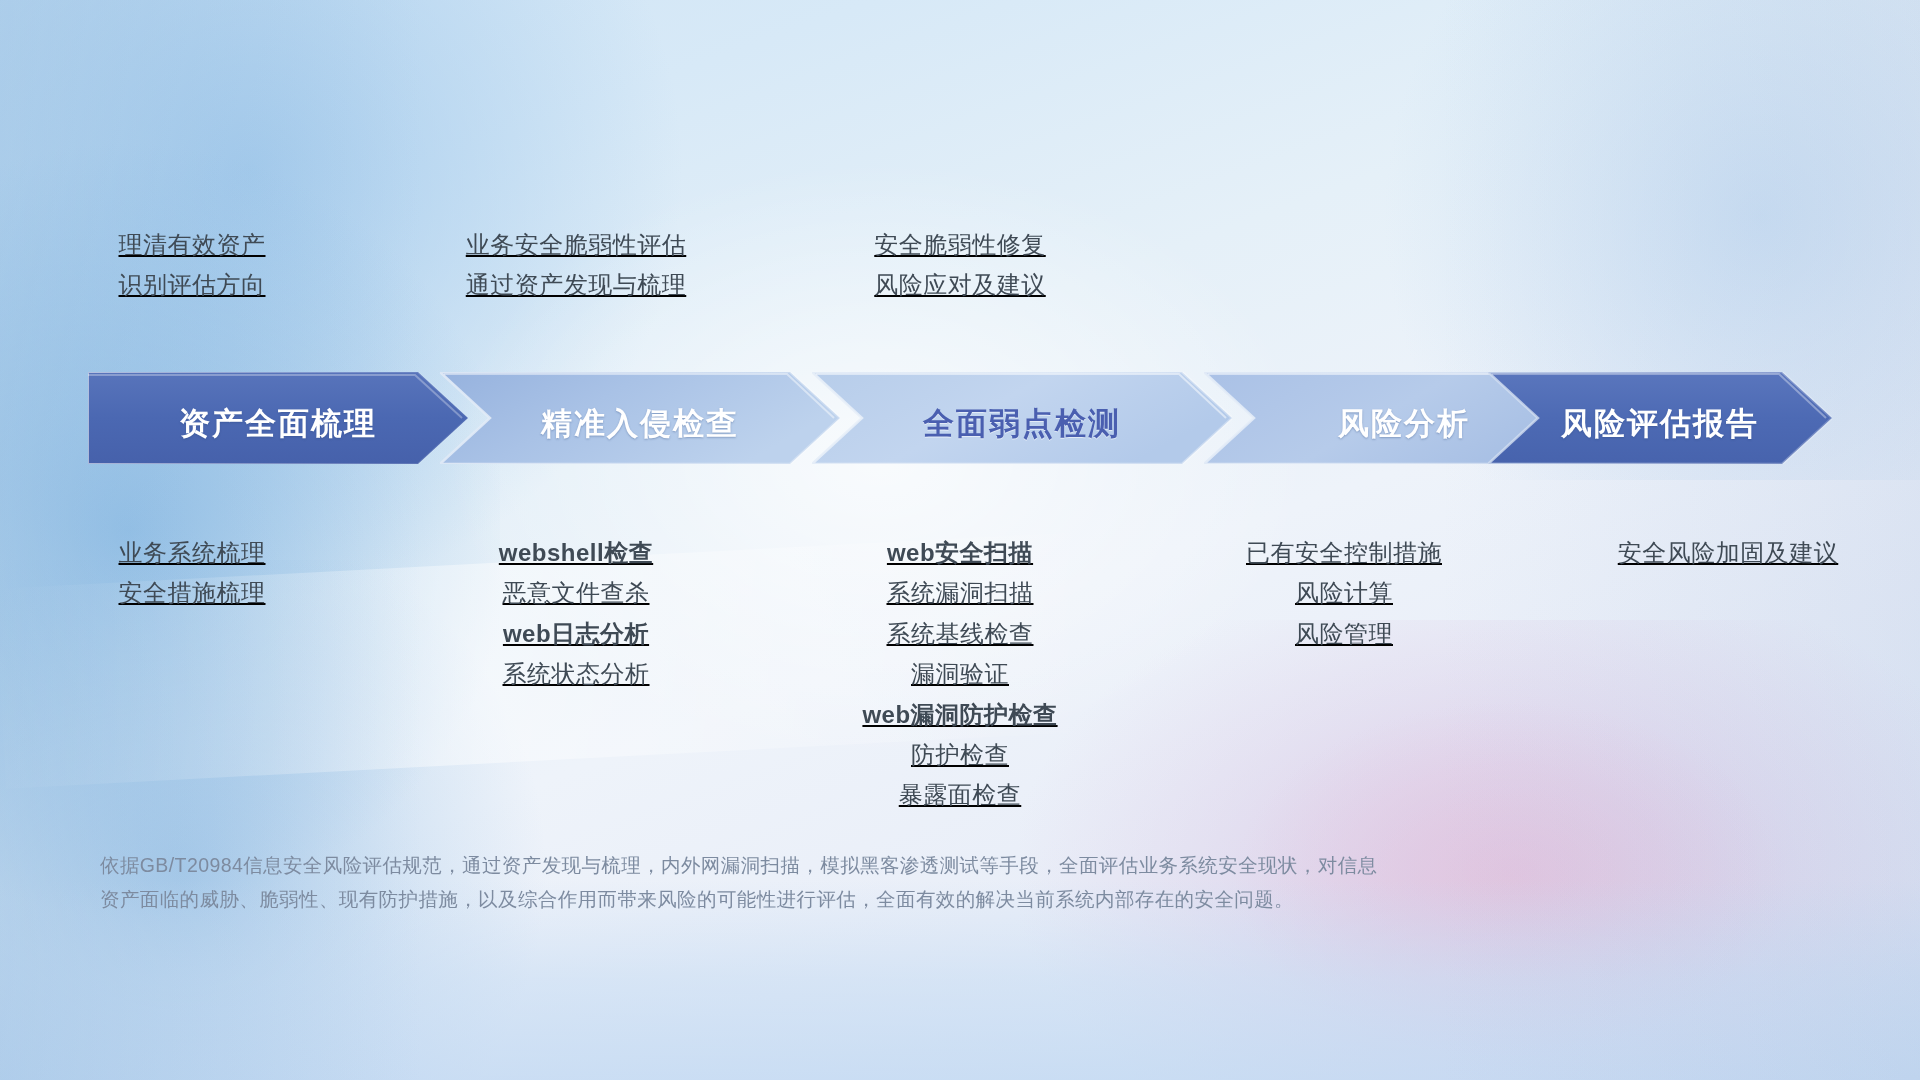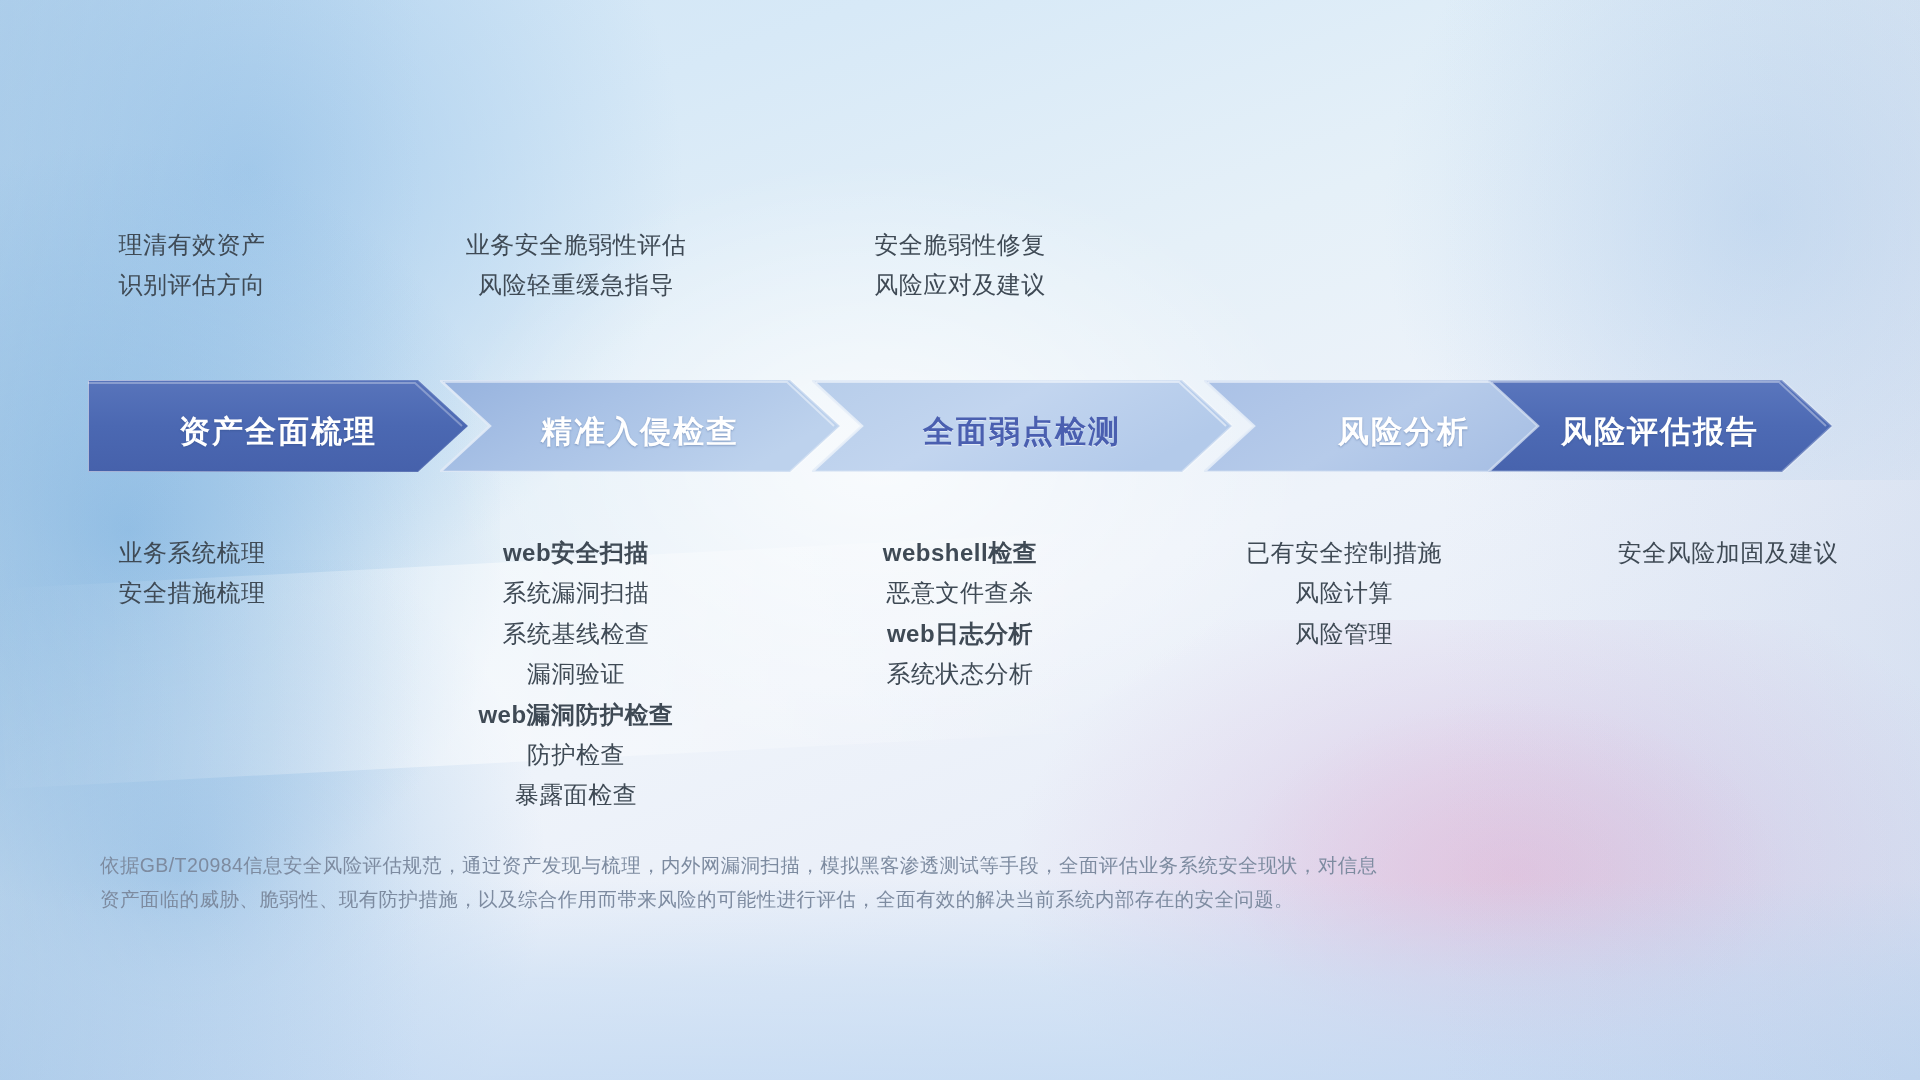--- a/index.html
+++ b/index.html
@@ -62,20 +62,21 @@
                linear-gradient(270deg, rgba(150,175,215,.18) 0%, rgba(150,175,215,0) 25%);
   }
 
   
   #stage { position:absolute; inset:0; }
 
   .cols-top, .cols-bottom {
     position:absolute; left:0; width:1920px;
     display:grid;
     grid-template-columns:repeat(5,1fr);
+    text-decoration:underline;
   }
   .cols-top { top:232px; }
   .cols-bottom { top:508px;margin-top:32px; }
 
   .col { display:flex; flex-direction:column; align-items:center; }
   .col-top-inner { gap:14px; display:flex; flex-direction:column; align-items:center; }
   .col-bot-inner { gap:14px; display:flex; flex-direction:column; align-items:center; }
 
   .tline{
     font-size:24px;
@@ -93,21 +94,21 @@
   }
   .bline.mix{ font-weight:700; }
 
   
   #band{
     position:absolute;
     left:88px; top:364px;
     width:1744px; height:92px;
   }
   .arrow{
-    position:absolute; top:16px; height:104px;
+    position:absolute; top:8px; height:104px;
     display:flex; align-items:center; justify-content:center;
   }
   .arrow .lab{
     position:relative; z-index:3;
     font-size:31px; font-weight:700; letter-spacing:2px;
     white-space:nowrap;
   }
   .arrow .shape{
     position:absolute; inset:0; z-index:1;
   }
@@ -152,21 +153,21 @@
       <div class="col-top-inner">
         <div class="tline">理清有效资产</div>
         <div class="tline">识别评估方向</div>
       </div>
     </div>
 
 
     <div class="col">
       <div class="col-top-inner">
         <div class="tline">业务安全脆弱性评估</div>
-        <div class="tline">风险轻重缓急指导</div>
+        <div class="tline">通过资产发现与梳理</div>
       </div>
     </div>
 
 
     <div class="col">
       <div class="col-top-inner">
         <div class="tline">安全脆弱性修复</div>
         <div class="tline">风险应对及建议</div>
       </div>
     </div>
@@ -276,46 +277,46 @@
     </div>
 
   </div>
 
   <div class="cols-bottom">
 
     <div class="col">
       <div class="col-bot-inner">
         <div class="bline">业务系统梳理</div>
         <div class="bline">安全措施梳理</div>
+      </div>
+    </div>
+
+    <div class="col">
+      <div class="col-bot-inner">
+        <div class="bline mix">webshell检查</div>
+        <div class="bline">恶意文件查杀</div>
+        <div class="bline mix">web日志分析</div>
+        <div class="bline">系统状态分析</div>
       </div>
     </div>
 
     <div class="col">
       <div class="col-bot-inner">
         <div class="bline mix">web安全扫描</div>
         <div class="bline">系统漏洞扫描</div>
         <div class="bline">系统基线检查</div>
         <div class="bline">漏洞验证</div>
         <div class="bline mix">web漏洞防护检查</div>
         <div class="bline">防护检查</div>
         <div class="bline">暴露面检查</div>
       </div>
     </div>
 
     <div class="col">
       <div class="col-bot-inner">
-        <div class="bline mix">webshell检查</div>
-        <div class="bline">恶意文件查杀</div>
-        <div class="bline mix">web日志分析</div>
-        <div class="bline">系统状态分析</div>
-      </div>
-    </div>
-
-    <div class="col">
-      <div class="col-bot-inner">
         <div class="bline">已有安全控制措施</div>
         <div class="bline">风险计算</div>
         <div class="bline">风险管理</div>
       </div>
     </div>
 
     <div class="col">
       <div class="col-bot-inner">
         <div class="bline">安全风险加固及建议</div>
       </div>

